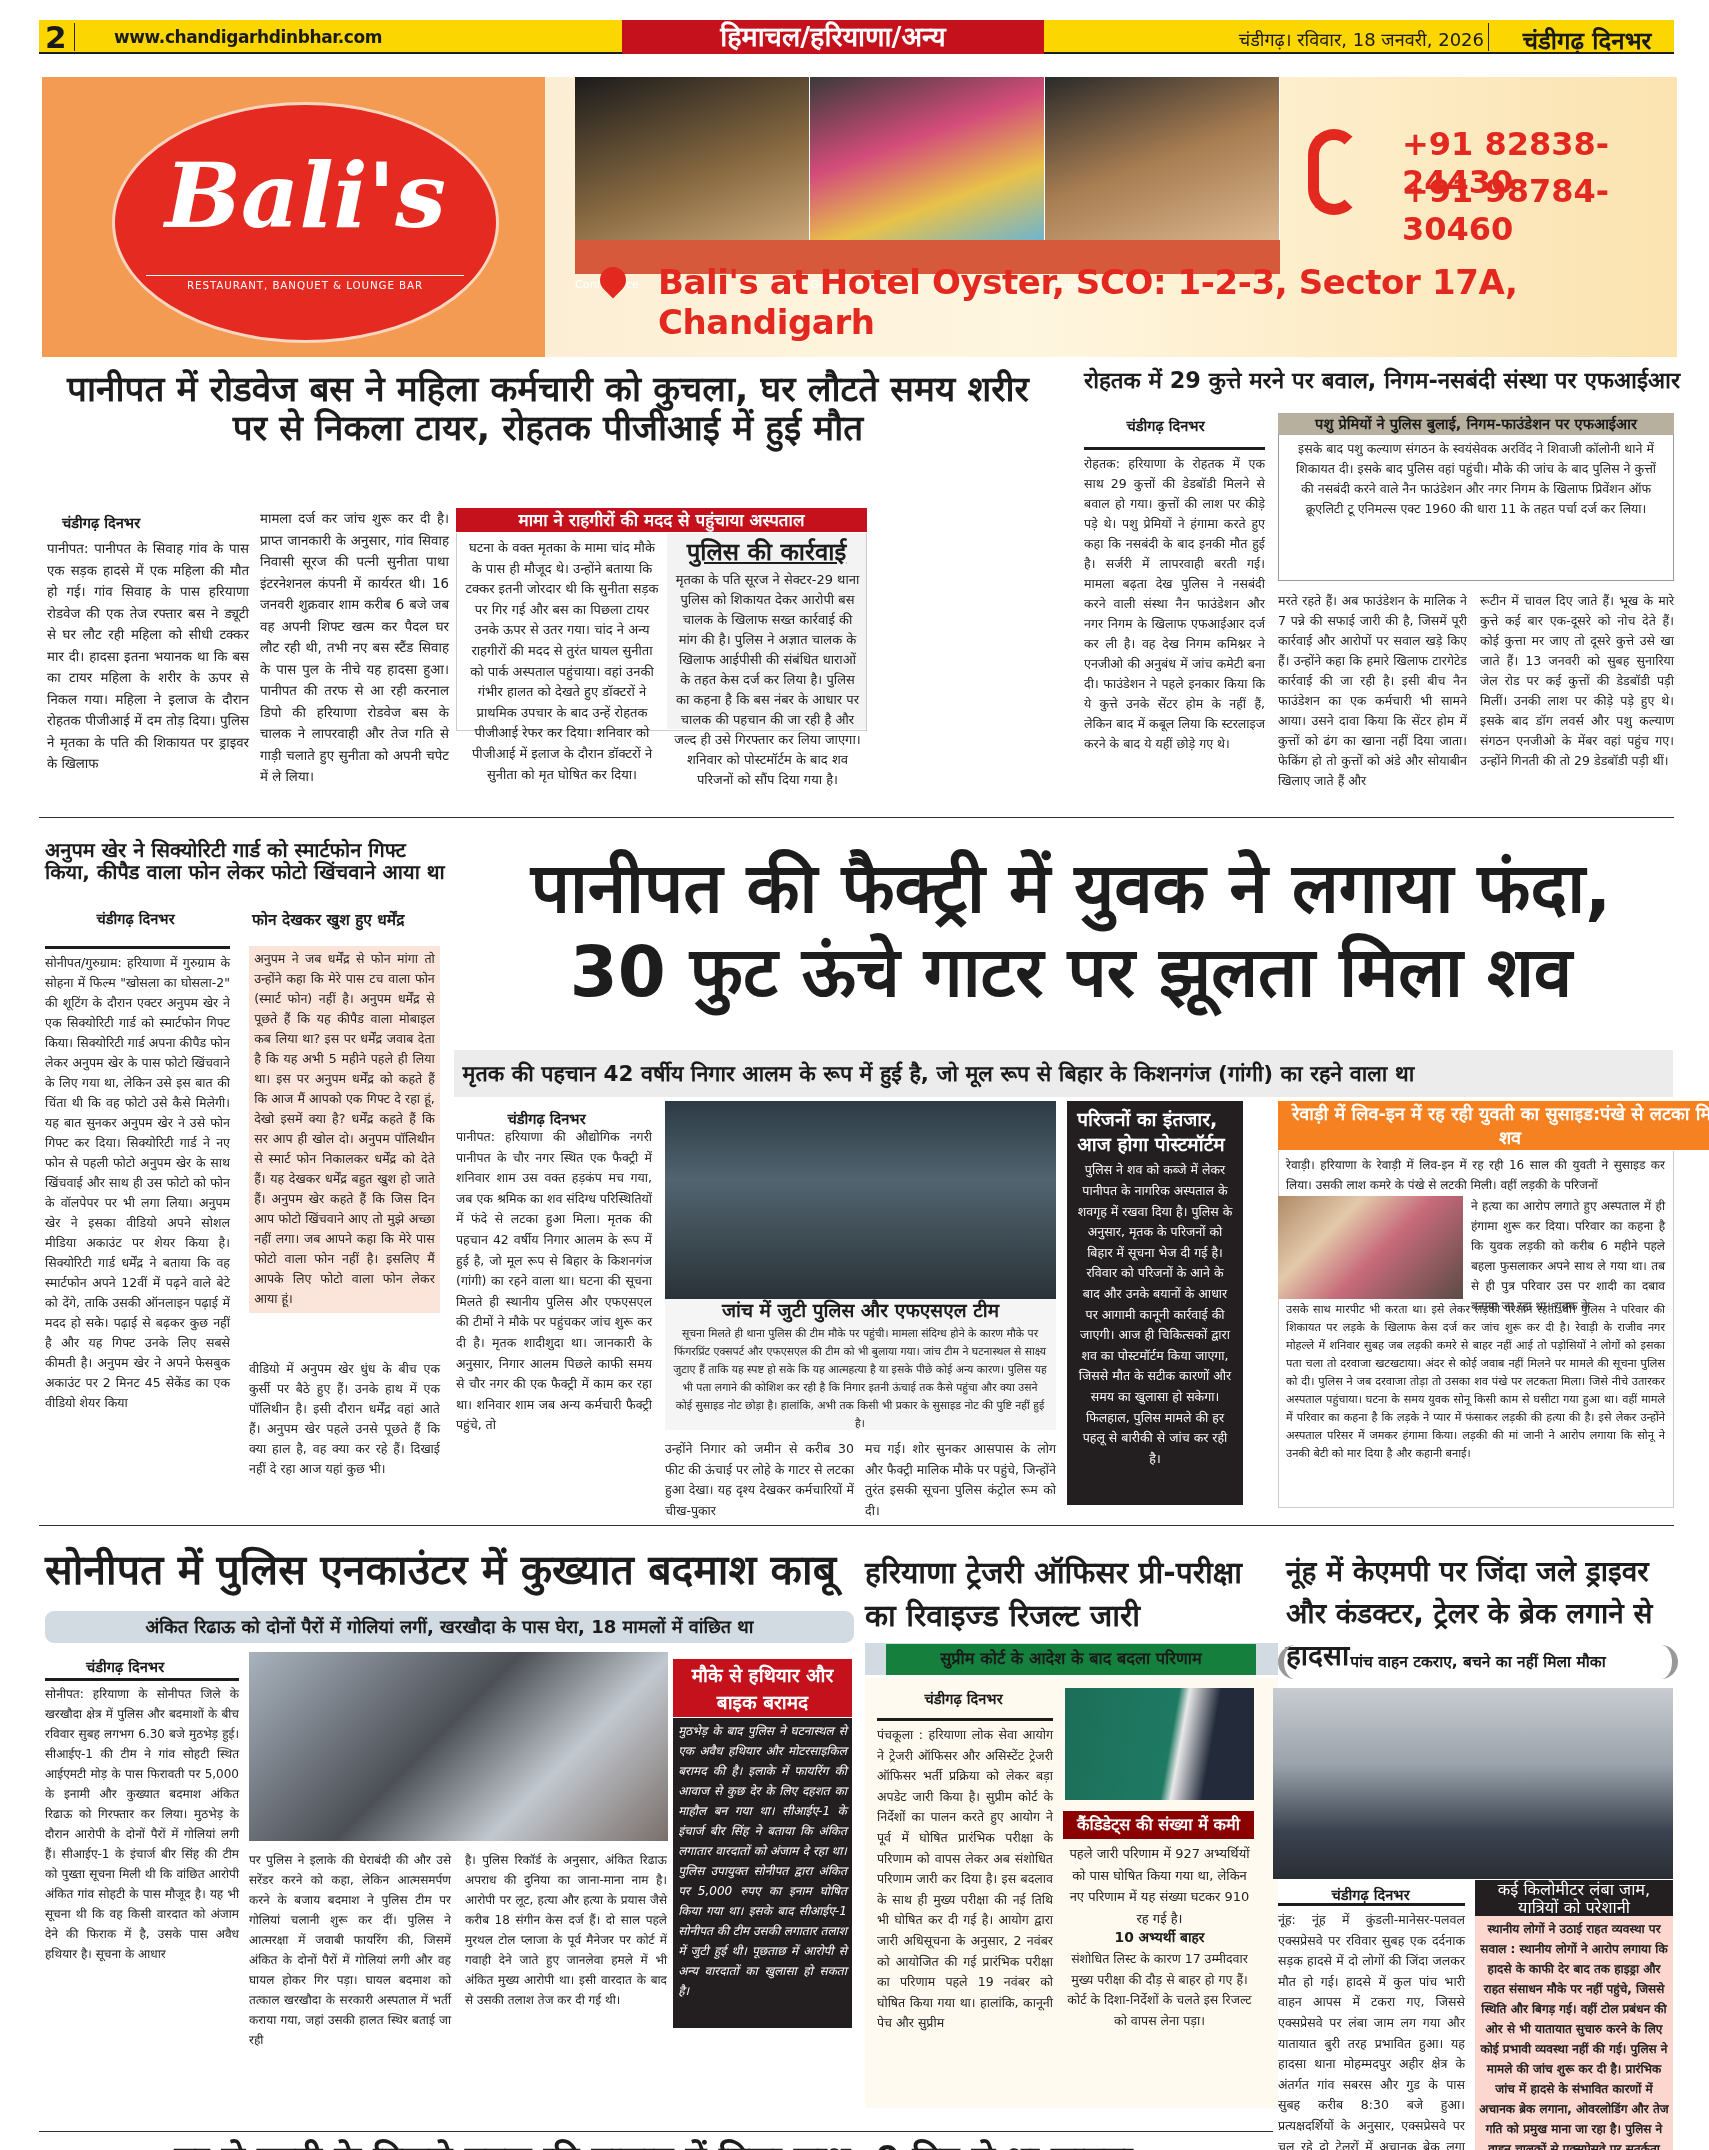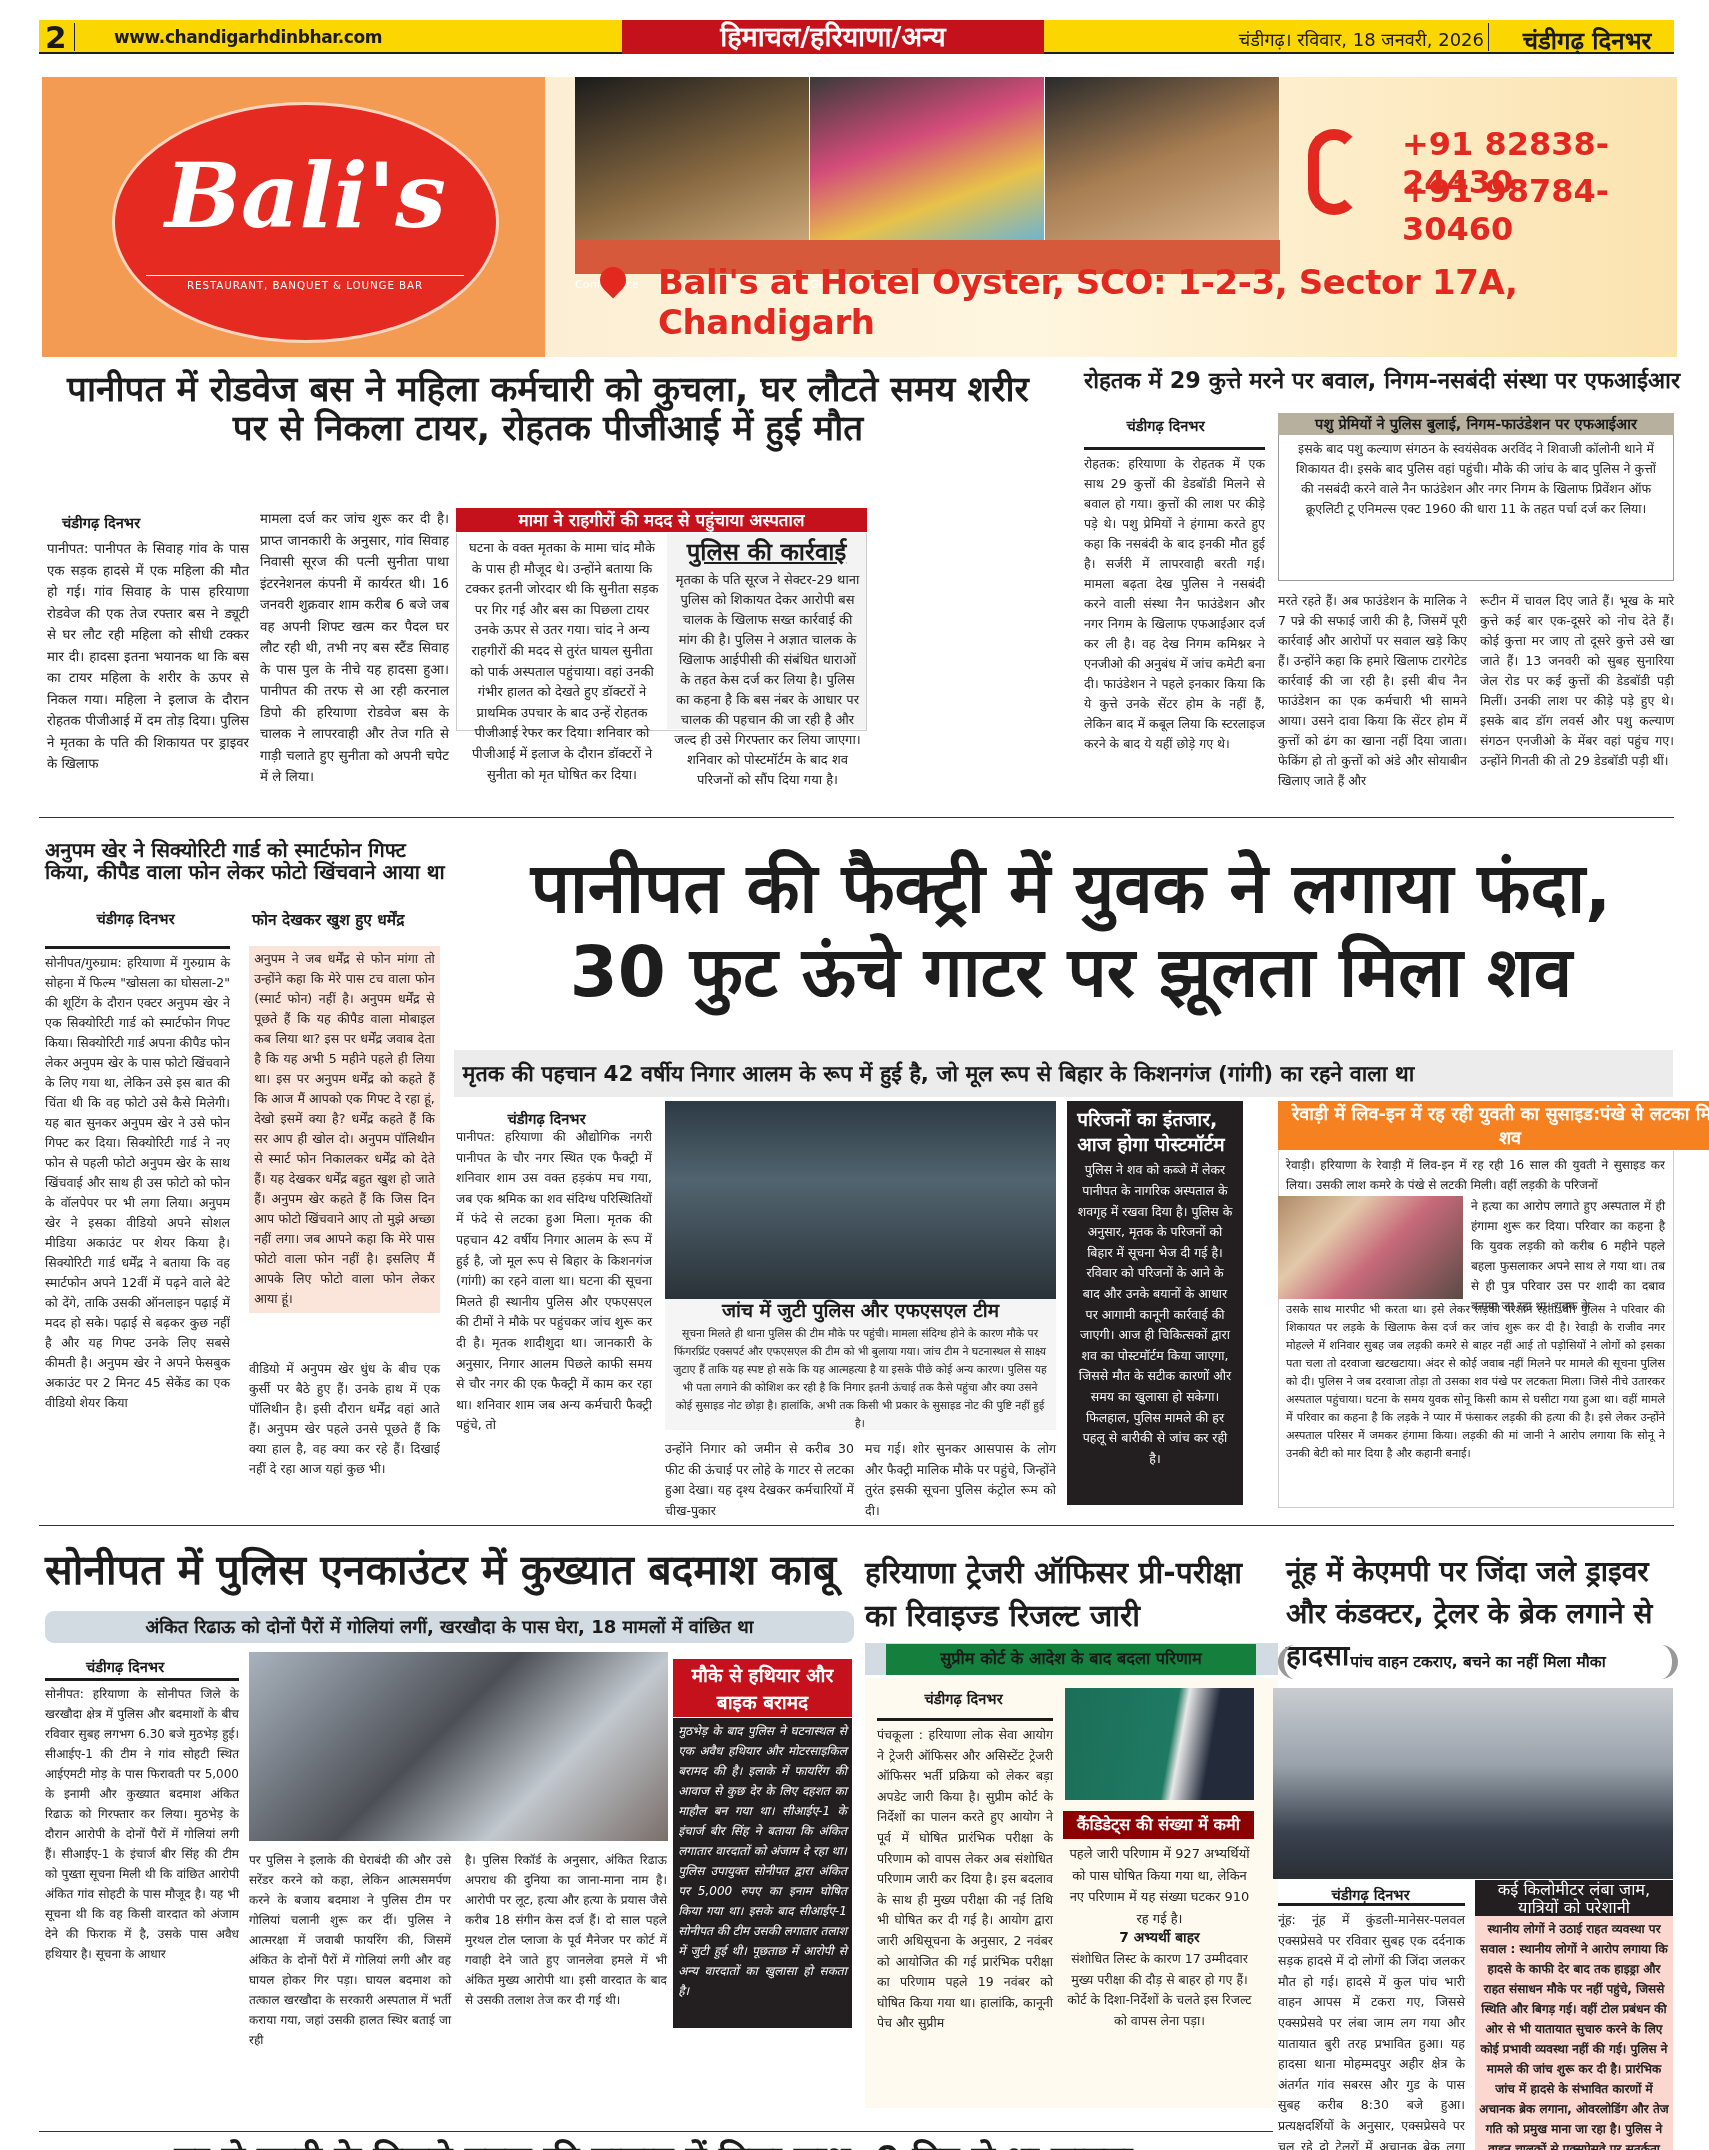--- a/index.html
+++ b/index.html
@@ -155,21 +155,21 @@
 <div class="abs h-main" style="left:865px;top:1551px;width:413px;font-size:30px;line-height:43px;">हरियाणा ट्रेजरी ऑफिसर प्री-परीक्षा का रिवाइज्ड रिजल्ट जारी</div>
 <div class="abs" style="left:865px;top:1643px;width:413px;height:32px;background:#d2dbe1;"></div>
 <div class="abs" style="left:886px;top:1644px;width:370px;height:30.5px;background:#15803d;font-size:16.3px;font-weight:bold;text-align:center;line-height:30.5px;">सुप्रीम कोर्ट के आदेश के बाद बदला परिणाम</div>
 <div class="abs" style="left:865px;top:1678px;width:413px;height:430px;background:#fffaf0;"></div>
 <div class="abs byline" style="left:873px;top:1688px;width:181px;">चंडीगढ़ दिनभर</div>
 <div class="abs rule" style="left:877px;top:1718px;width:176px;"></div>
 <div class="abs body" style="left:877px;top:1725px;width:176px;font-size:12.5px;line-height:20.6px;">पंचकूला : हरियाणा लोक सेवा आयोग ने ट्रेजरी ऑफिसर और असिस्टेंट ट्रेजरी ऑफिसर भर्ती प्रक्रिया को लेकर बड़ा अपडेट जारी किया है। सुप्रीम कोर्ट के निर्देशों का पालन करते हुए आयोग ने पूर्व में घोषित प्रारंभिक परीक्षा के परिणाम को वापस लेकर अब संशोधित परिणाम जारी कर दिया है। इस बदलाव के साथ ही मुख्य परीक्षा की नई तिथि भी घोषित कर दी गई है। आयोग द्वारा जारी अधिसूचना के अनुसार, 2 नवंबर को आयोजित की गई प्रारंभिक परीक्षा का परिणाम पहले 19 नवंबर को घोषित किया गया था। हालांकि, कानूनी पेच और सुप्रीम</div>
 <div class="abs photo img-teacher" style="left:1065px;top:1688px;width:189px;height:112px;"></div>
 <div class="abs maroonbar" style="left:1063px;top:1811px;width:191px;height:28px;font-size:16.3px;line-height:28px;text-align:center;">कैंडिडेट्स की संख्या में कमी</div>
 <div class="abs body" style="left:1065px;top:1843px;width:189px;font-size:13px;line-height:21.5px;text-align:center;">पहले जारी परिणाम में 927 अभ्यर्थियों को पास घोषित किया गया था, लेकिन नए परिणाम में यह संख्या घटकर 910 रह गई है।</div>
-<div class="abs" style="left:1065px;top:1927px;width:189px;font-size:13.8px;font-weight:bold;text-align:center;">7 अभ्यर्थी बाहर</div>
+<div class="abs" style="left:1065px;top:1927px;width:189px;font-size:13.8px;font-weight:bold;text-align:center;">10 अभ्यर्थी बाहर</div>
 <div class="abs body" style="left:1065px;top:1949px;width:189px;font-size:12.5px;line-height:20.6px;text-align:center;">संशोधित लिस्ट के कारण 17 उम्मीदवार मुख्य परीक्षा की दौड़ से बाहर हो गए हैं। कोर्ट के दिशा-निर्देशों के चलते इस रिजल्ट को वापस लेना पड़ा।</div>
 
 <div class="abs h-main" style="left:1286px;top:1551px;width:387px;font-size:28px;line-height:42px;">नूंह में केएमपी पर जिंदा जले ड्राइवर और कंडक्टर, ट्रेलर के ब्रेक लगाने से हादसा</div>
 <div class="abs" style="left:1278px;top:1645px;width:400px;height:34px;border-left:6.9px solid #999;border-right:6.9px solid #999;border-radius:17px;font-size:15.5px;font-weight:bold;text-align:center;line-height:34px;">पांच वाहन टकराए, बचने का नहीं मिला मौका</div>
 <div class="abs photo img-crash" style="left:1273px;top:1688px;width:400px;height:191px;"></div>
 <div class="abs byline" style="left:1280px;top:1884px;width:181px;">चंडीगढ़ दिनभर</div>
 <div class="abs rule" style="left:1278px;top:1903px;width:187px;"></div>
 <div class="abs body" style="left:1278px;top:1910px;width:187px;font-size:12.5px;line-height:20.6px;">नूंह: नूंह में कुंडली-मानेसर-पलवल एक्सप्रेसवे पर रविवार सुबह एक दर्दनाक सड़क हादसे में दो लोगों की जिंदा जलकर मौत हो गई। हादसे में कुल पांच भारी वाहन आपस में टकरा गए, जिससे एक्सप्रेसवे पर लंबा जाम लग गया और यातायात बुरी तरह प्रभावित हुआ। यह हादसा थाना मोहम्मदपुर अहीर क्षेत्र के अंतर्गत गांव सबरस और गुड के पास सुबह करीब 8:30 बजे हुआ। प्रत्यक्षदर्शियों के अनुसार, एक्सप्रेसवे पर चल रहे दो ट्रेलरों में अचानक ब्रेक लगा दिए, जिससे पीछे चल रहे दो अन्य ट्रक एक कंटेनर और दो अन्य ट्रक उनसे टकरा गए। टक्कर इतनी जबरदस्त थी कि खनन सामग्री से लदा एक ट्रक पूरी तरह क्षतिग्रस्त हो गया, वहीं दोनों ट्रेलरों में भीषण आग लग गई। आग लगने से ट्रेलर के केबिन तक फैल गई, जहां मौजूद चालक और खलासी को बाहर निकलने का मौका तक नहीं मिल सका। हादसे में शामिल वाहनों में दो ट्रेलर, एक कंटेनर और दो अन्य ट्रक शामिल थे। आग लगने से स्थिति और भयावह हो गई। सूचना मिलते ही पुलिस, दमकल विभाग और एक्सप्रेसवे प्रबंधन की टीम मौके पर पहुंचे और</div>
 <div class="abs blackbox" style="left:1475px;top:1880px;width:198px;height:37px;font-size:16.3px;line-height:18px;text-align:center;padding-top:0.9px;">कई किलोमीटर लंबा जाम, यात्रियों को परेशानी</div>
 <div class="abs body" style="left:1475px;top:1916px;width:198px;height:430px;background:#fcd7cf;padding:2.6px 4.3px;font-size:12px;line-height:20px;text-align:center;">

